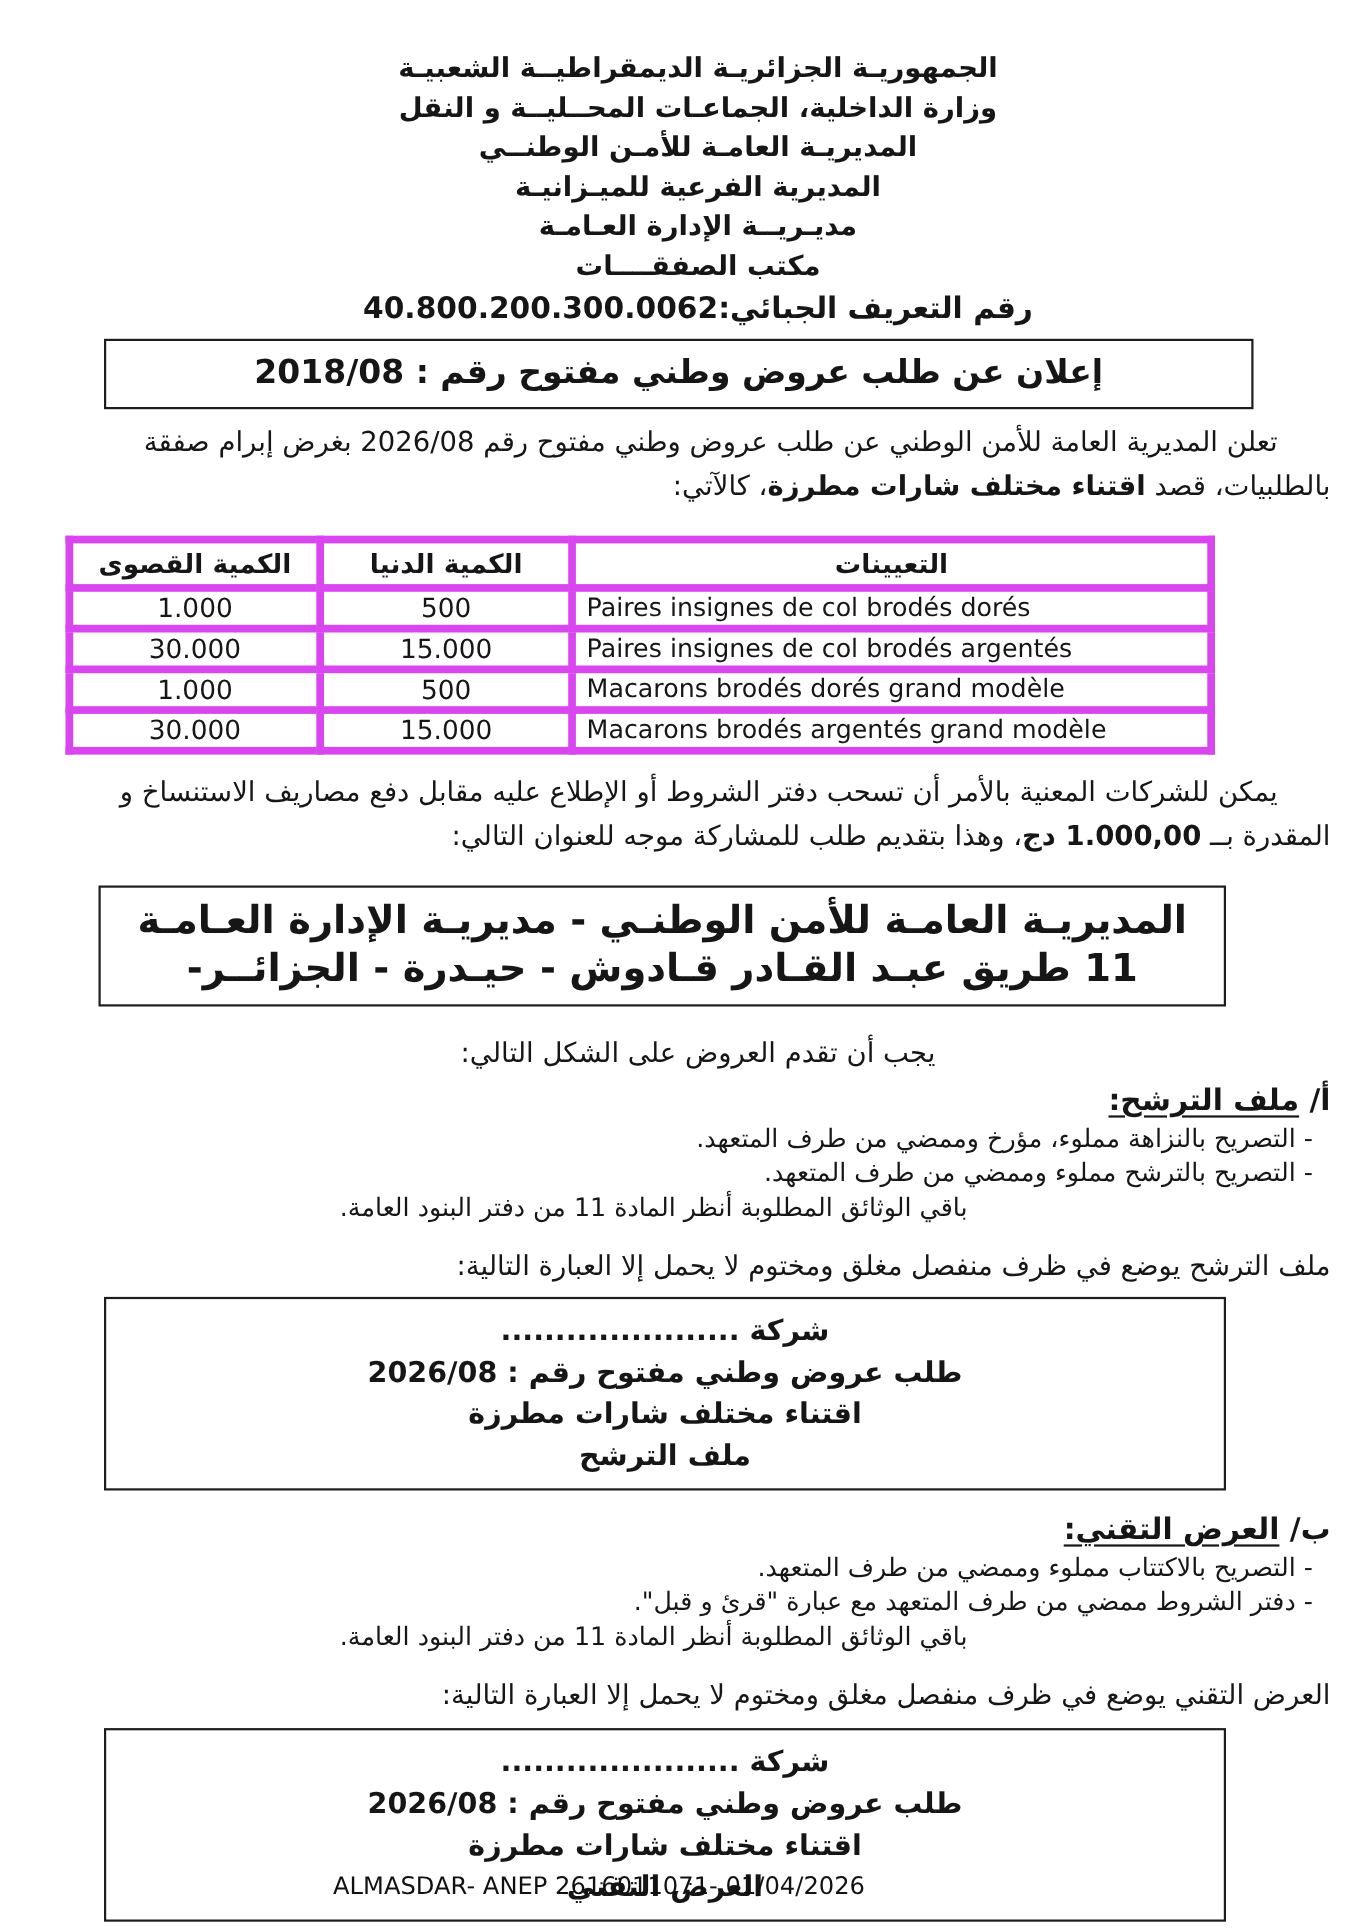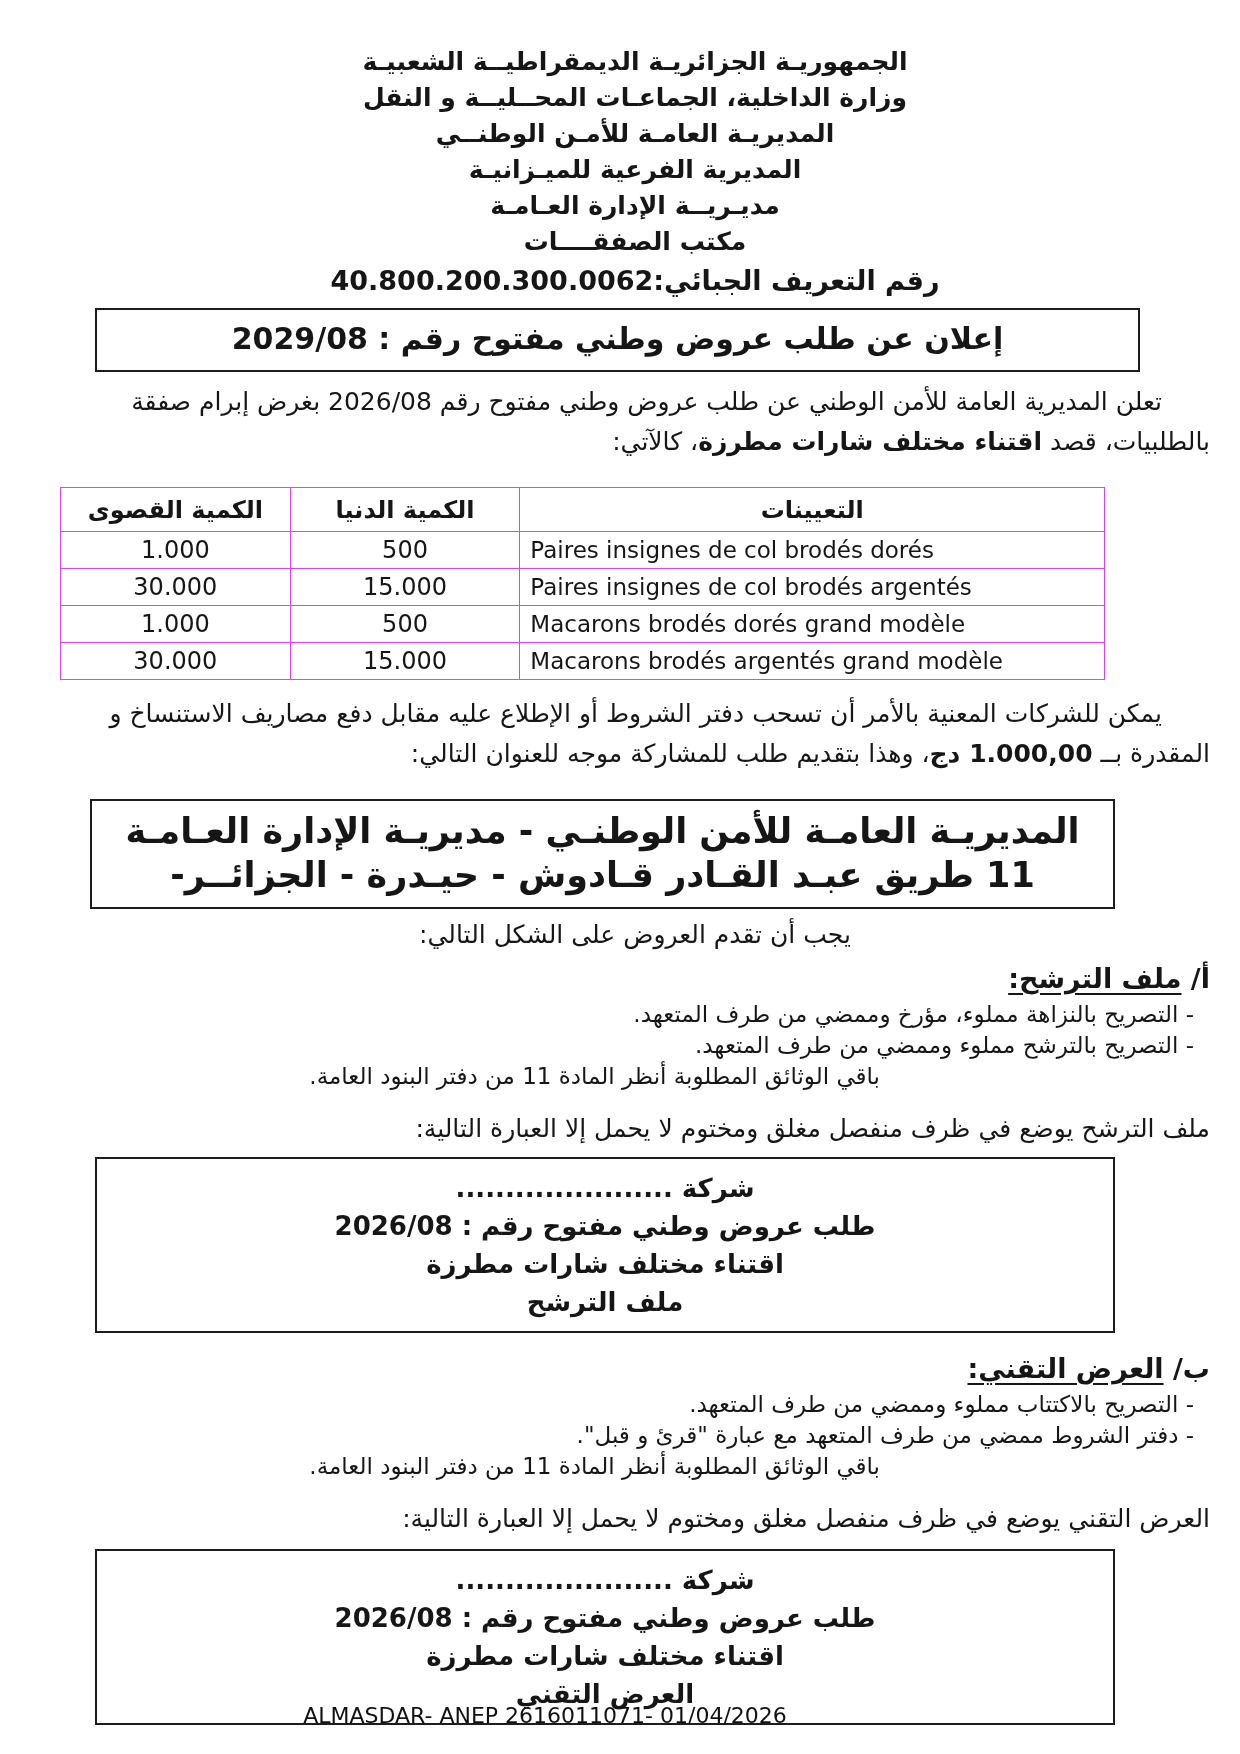--- a/index.html
+++ b/index.html
@@ -18,33 +18,33 @@
   }
   .para { margin-top: 10px; font-size: 25px; line-height: 40px; text-align: right; text-indent: 48px; }
   .para.second { margin-top: 14px; }
   .b { font-weight: bold; }
 
   .items-table {
     border-collapse: collapse; margin-top: 12px;
     width: calc(100% - 105px); margin-right: 105px;
     table-layout: fixed;
   }
-  .items-table th, .items-table td { border: 1px solid #d946ef; }
+  .items-table th, .items-table td { border: 7px solid #d946ef; }
   .items-table th { font-size: 24px; font-weight: bold; height: 44px; text-align: center; }
   .items-table td { height: 37px; }
   .qty-cell { text-align: center; font-size: 24px; }
   .col-desig { width: 56%; }
   .col-qty { width: 22%; }
   .desig-cell { direction: ltr; text-align: left; padding: 2px 10px; font-size: 23px; }
 
   .addr-box {
     border: 2px solid #1d1d1d; margin: 12px 95px 0 30px; padding: 8px 8px 10px;
     text-align: center; font-weight: bold; font-size: 35px; line-height: 44px;
   }
-  .present-line { margin-top: 8px; text-align: center; font-size: 25px; line-height: 36px; }
+  .present-line { margin-top: 24px; text-align: center; font-size: 25px; line-height: 36px; }
 
   .sec-head { margin-top: 6px; font-size: 27px; font-weight: bold; line-height: 40px; }
   .sec-head .u { text-decoration: underline; text-underline-offset: 5px; }
   .bullet { padding-right: 16px; font-size: 23px; line-height: 31px; }
   .docs-note { padding-right: 330px; font-size: 23px; line-height: 30px; }
   .env-note { margin-top: 20px; font-size: 25px; line-height: 36px; }
 
   .env-box {
     border: 2px solid #1d1d1d; margin: 10px 95px 16px 35px; padding: 10px;
     text-align: center; font-weight: bold; font-size: 26px; line-height: 38px;
@@ -69,21 +69,21 @@
     <div>المديرية الفرعية للميـزانيـة</div>
     <div>مديـريــة الإدارة العـامـة</div>
     <div>مكتب الصفقــــات</div>
   </header>
 
   <div class="tin-line">
     <span>رقم التعريف الجبائي:</span><span>40.800.200.300.0062</span>
   </div>
 
   <div class="title-box">
-    <span>إعلان عن طلب عروض وطني مفتوح رقم : 2029/08</span>
+    <span>إعلان عن طلب عروض وطني مفتوح رقم : 2018/08</span>
   </div>
 
   <p class="para">
     <span>تعلن المديرية العامة للأمن الوطني عن طلب عروض وطني مفتوح رقم 2026/08 بغرض إبرام صفقة بالطلبيات، قصد </span><span class="b">اقتناء مختلف شارات مطرزة</span><span>، كالآتي:</span>
   </p>
 
   <table class="items-table">
     <colgroup>
       <col class="col-desig">
         <col class="col-qty">

